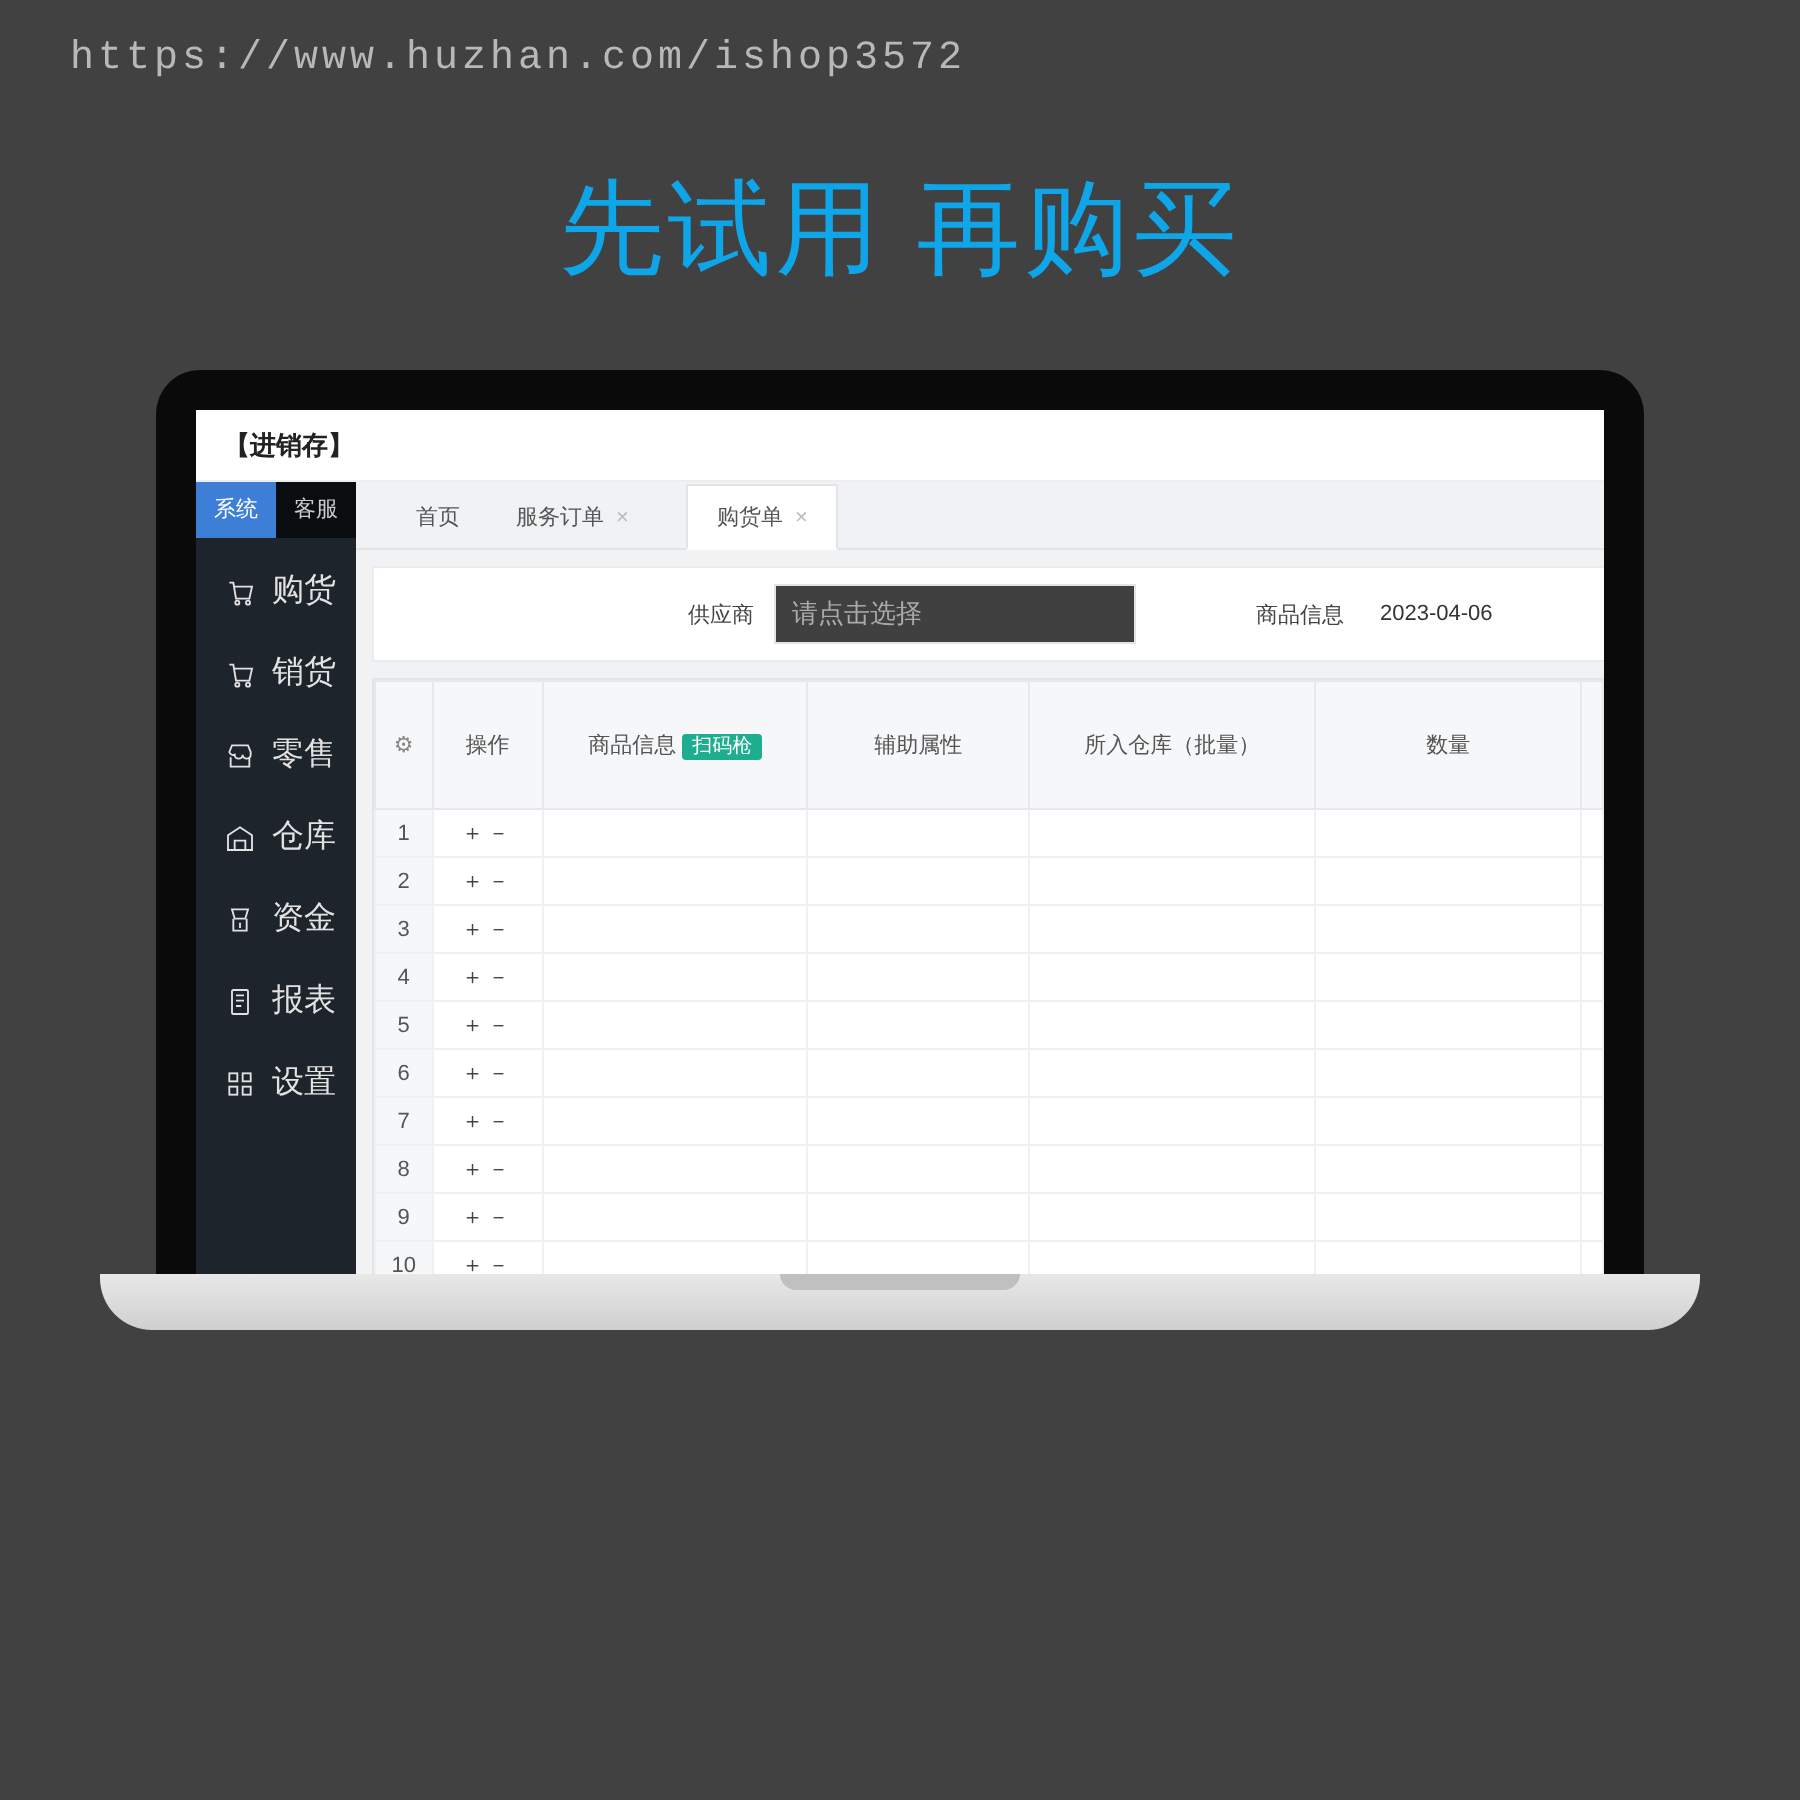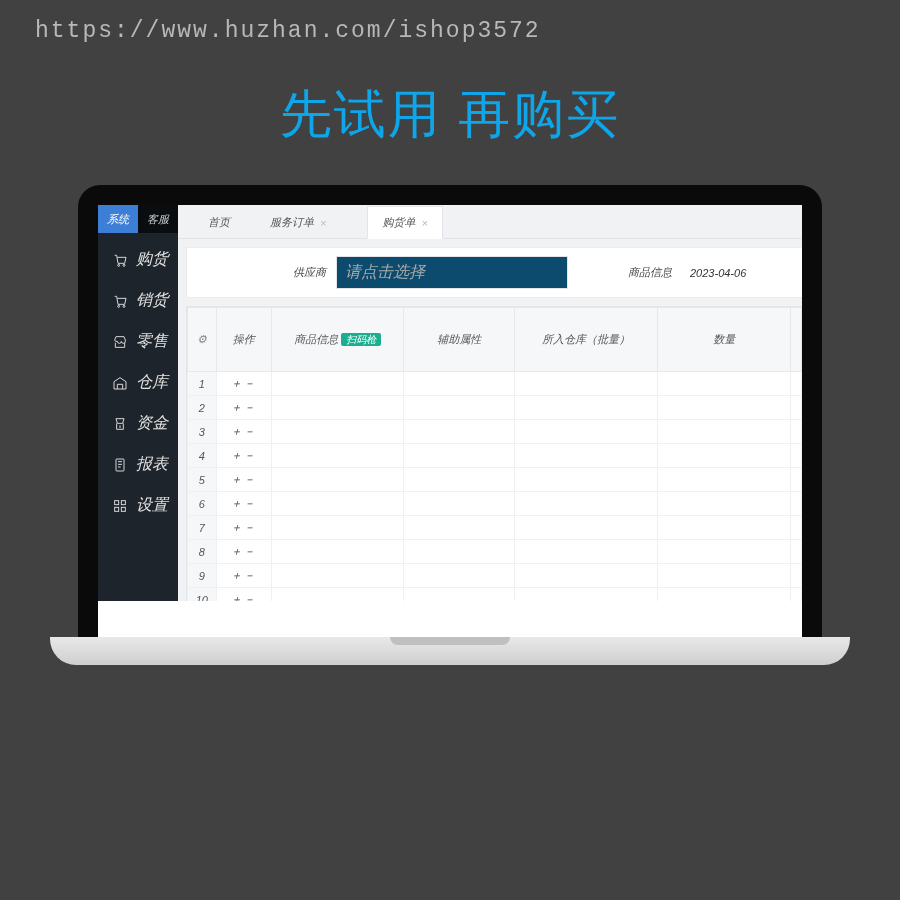--- a/index.html
+++ b/index.html
@@ -7,21 +7,21 @@
   background: #414141;
   font-family: "Microsoft YaHei", Arial, sans-serif;
   width: 900px;
   height: 900px;
   overflow: hidden;
   position: relative;
 }
 .url-text {
   color: #b8b8b8;
   font-family: "Courier New", monospace;
-  font-size: 23px;
+  font-size: 20px;
   letter-spacing: 2px;
   position: absolute;
   top: 18px;
   left: 35px;
 }
 .heading {
   color: #0ea5e9;
   font-size: 52px;
   text-align: center;
   position: absolute;
@@ -74,21 +74,20 @@
   line-height: 36px;
   padding-left: 14px;
   font-size: 13px;
   font-weight: 600;
   color: #222;
   border-bottom: 1px solid #eee;
 }
 .app-body {
   display: flex;
   height: calc(100% - 36px);
-  font-style: italic;
 }
 .sidebar {
   width: 80px;
   background: #1e242b;
   color: #d8d8d8;
   flex-shrink: 0;
 }
 .sidebar-tabs {
   display: flex;
   height: 28px;
@@ -132,21 +131,21 @@
   flex: 1;
   background: #f0f2f4;
   overflow: hidden;
 }
 .tabs-bar {
   background: #f0f2f4;
   height: 34px;
   display: flex;
   align-items: flex-end;
   padding-left: 16px;
-  gap: 12px;
+  gap: 0;
   border-bottom: 1px solid #e2e4e8;
 }
 .tab {
   padding: 8px 14px;
   font-size: 11px;
   color: #555;
   cursor: pointer;
   display: flex;
   align-items: center;
   gap: 6px;
@@ -173,24 +172,24 @@
   border: 1px solid #eaecef;
   border-right: none;
   justify-content: flex-end;
 }
 .filter-label {
   color: #444;
 }
 .filter-input {
   border: 1px solid #e2e4e8;
   padding: 5px 8px;
-  font-size: 16px;
+  font-size: 13px;
   color: #aaa;
-  width: 232px;
-  background: #0c4a6e;
+  width: 181px;
+  background: #404040;
 }
 .filter-value {
   padding: 5px 8px;
   font-size: 11px;
   color: #333;
   width: 110px;
 }
 .table-wrap {
   background: #fff;
   margin-left: 8px;
@@ -245,20 +244,21 @@
 </head>
 <body>
 
 <div class="url-text">https://www.huzhan.com/ishop3572</div>
 <div class="heading">先试用 再购买</div>
 
 <div class="laptop">
   <div class="laptop-bezel">
     <div class="screen">
 
+      <div class="app-header">【进销存】</div>
 
       <div class="app-body">
         <div class="sidebar">
           <div class="sidebar-tabs">
             <div class="sidebar-tab active">系统</div>
             <div class="sidebar-tab inactive">客服</div>
           </div>
           <div class="sidebar-menu">
             <div class="sidebar-item">
               <span class="sidebar-icon">

